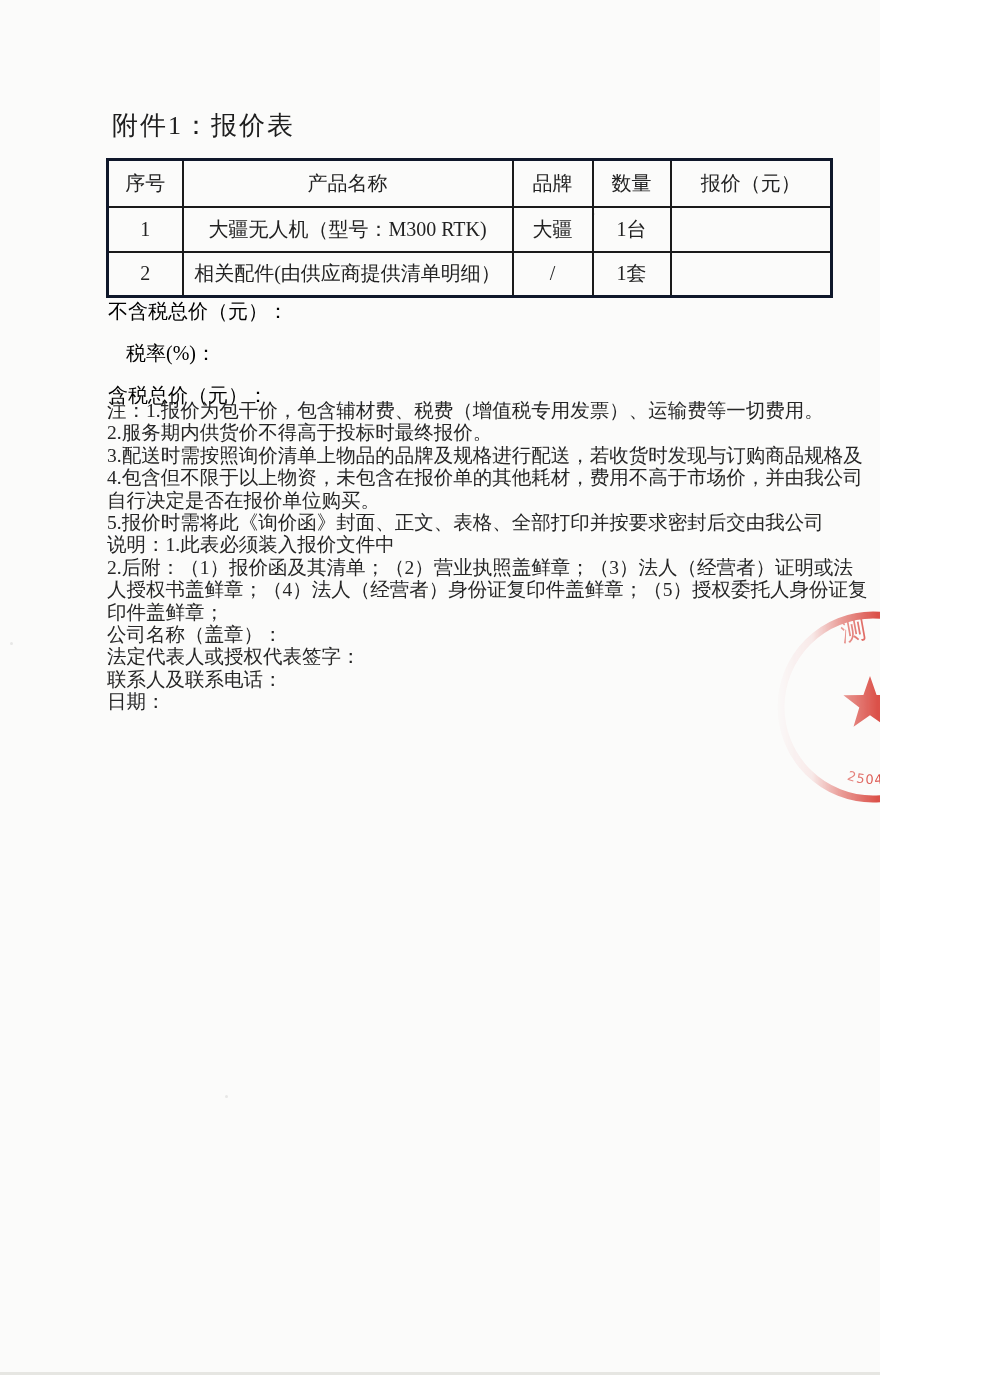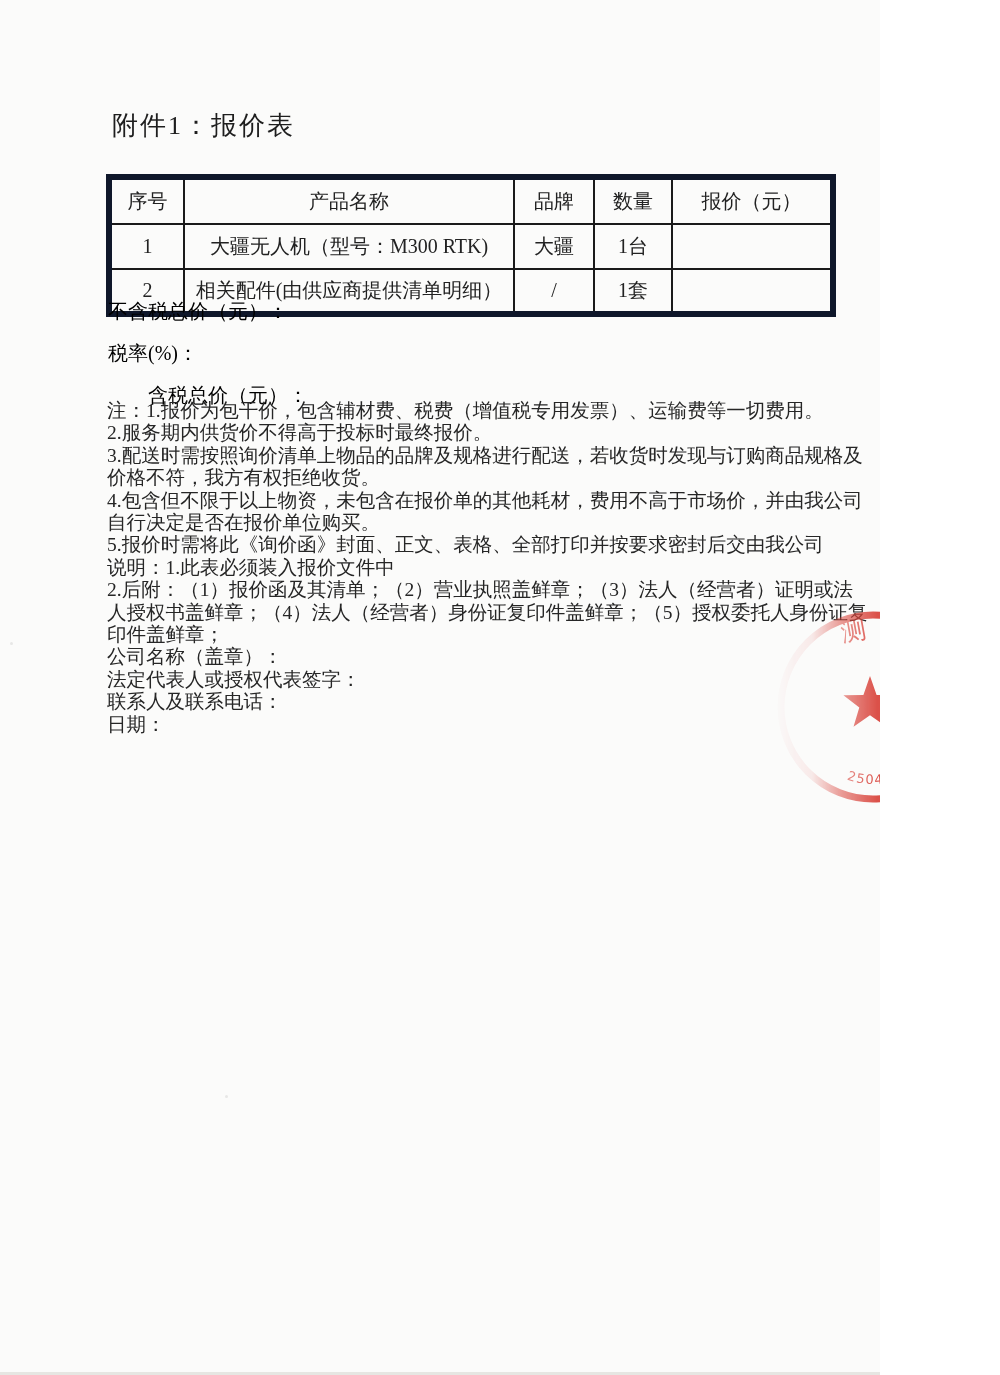--- a/index.html
+++ b/index.html
@@ -10,40 +10,40 @@
     font-family:"Liberation Serif","DejaVu Serif",serif;
     color:#2b2b2b;
     overflow:hidden;
   }
   .doc-title {
     position:absolute; left:112px; top:108px;
     font-size:26px; letter-spacing:2px; color:#1e1e1e;
     white-space:nowrap;
   }
   table.quote {
-    position:absolute; left:106px; top:174px;
+    position:absolute; left:106px; top:158px;
     border-collapse:collapse; table-layout:fixed;
-    border:6px solid #0f172a;
+    border:3px solid #0f172a;
   }
   table.quote th, table.quote td {
     border:2px solid #1a1a1a;
     text-align:center; vertical-align:middle;
     font-size:20px; font-weight:normal;
     padding:0; color:#222;
     overflow:hidden; white-space:nowrap;
   }
   table.quote thead tr { height:47px; }
   table.quote tbody tr { height:45px; }
   .totals-line {
     position:absolute; left:108px;
     font-size:20px; color:#000000; white-space:nowrap;
   }
   .totals-line.t1 { top:298px; }
-  .totals-line.t2 { top:340px; }
-  .totals-line.t3 { top:382px;margin-left:40px; }
+  .totals-line.t2 { top:340px;margin-left:18px; }
+  .totals-line.t3 { top:382px; }
   .notes {
     position:absolute; left:107px; top:400px;
     font-size:19.5px; line-height:22.4px;
     color:#262626; white-space:nowrap;
   }
   .stamp { position:absolute; left:771px; top:605px; }
   .speck { position:absolute; background:rgba(60,60,60,0.10); border-radius:50%; }
   .bottom-edge {
     position:absolute; left:0; bottom:0; width:1000px; height:3px;
     background:#e6e6e2;
@@ -92,21 +92,20 @@
   </table>
 
   <div class="totals-line t1">不含税总价（元）：</div>
   <div class="totals-line t2">税率(%)：</div>
   <div class="totals-line t3">含税总价（元）：</div>
 
   <div class="notes">
       <div>注：1.报价为包干价，包含辅材费、税费（增值税专用发票）、运输费等一切费用。</div>
       <div>2.服务期内供货价不得高于投标时最终报价。</div>
       <div>3.配送时需按照询价清单上物品的品牌及规格进行配送，若收货时发现与订购商品规格及</div>
-      <div>价格不符，我方有权拒绝收货。</div>
       <div>4.包含但不限于以上物资，未包含在报价单的其他耗材，费用不高于市场价，并由我公司</div>
       <div>自行决定是否在报价单位购买。</div>
       <div>5.报价时需将此《询价函》封面、正文、表格、全部打印并按要求密封后交由我公司</div>
       <div>说明：1.此表必须装入报价文件中</div>
       <div>2.后附：（1）报价函及其清单；（2）营业执照盖鲜章；（3）法人（经营者）证明或法</div>
       <div>人授权书盖鲜章；（4）法人（经营者）身份证复印件盖鲜章；（5）授权委托人身份证复</div>
       <div>印件盖鲜章；</div>
       <div>公司名称（盖章）：</div>
       <div>法定代表人或授权代表签字：</div>
       <div>联系人及联系电话：</div>

